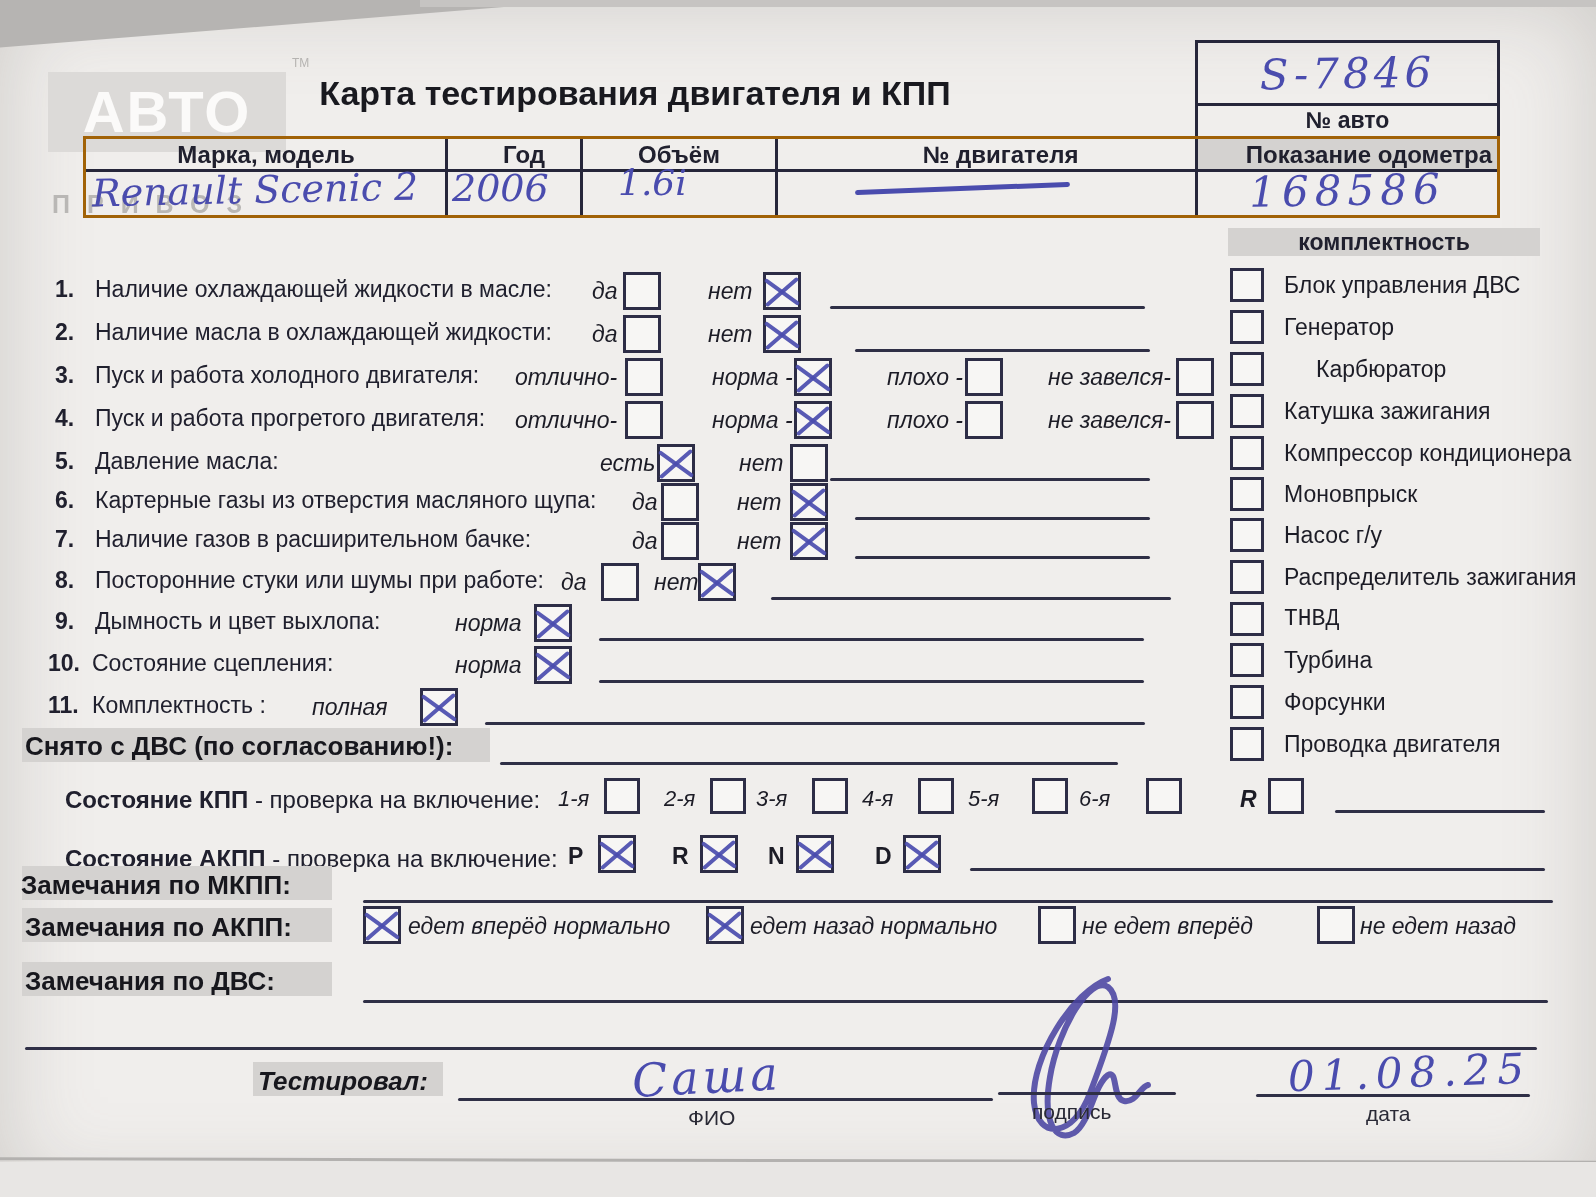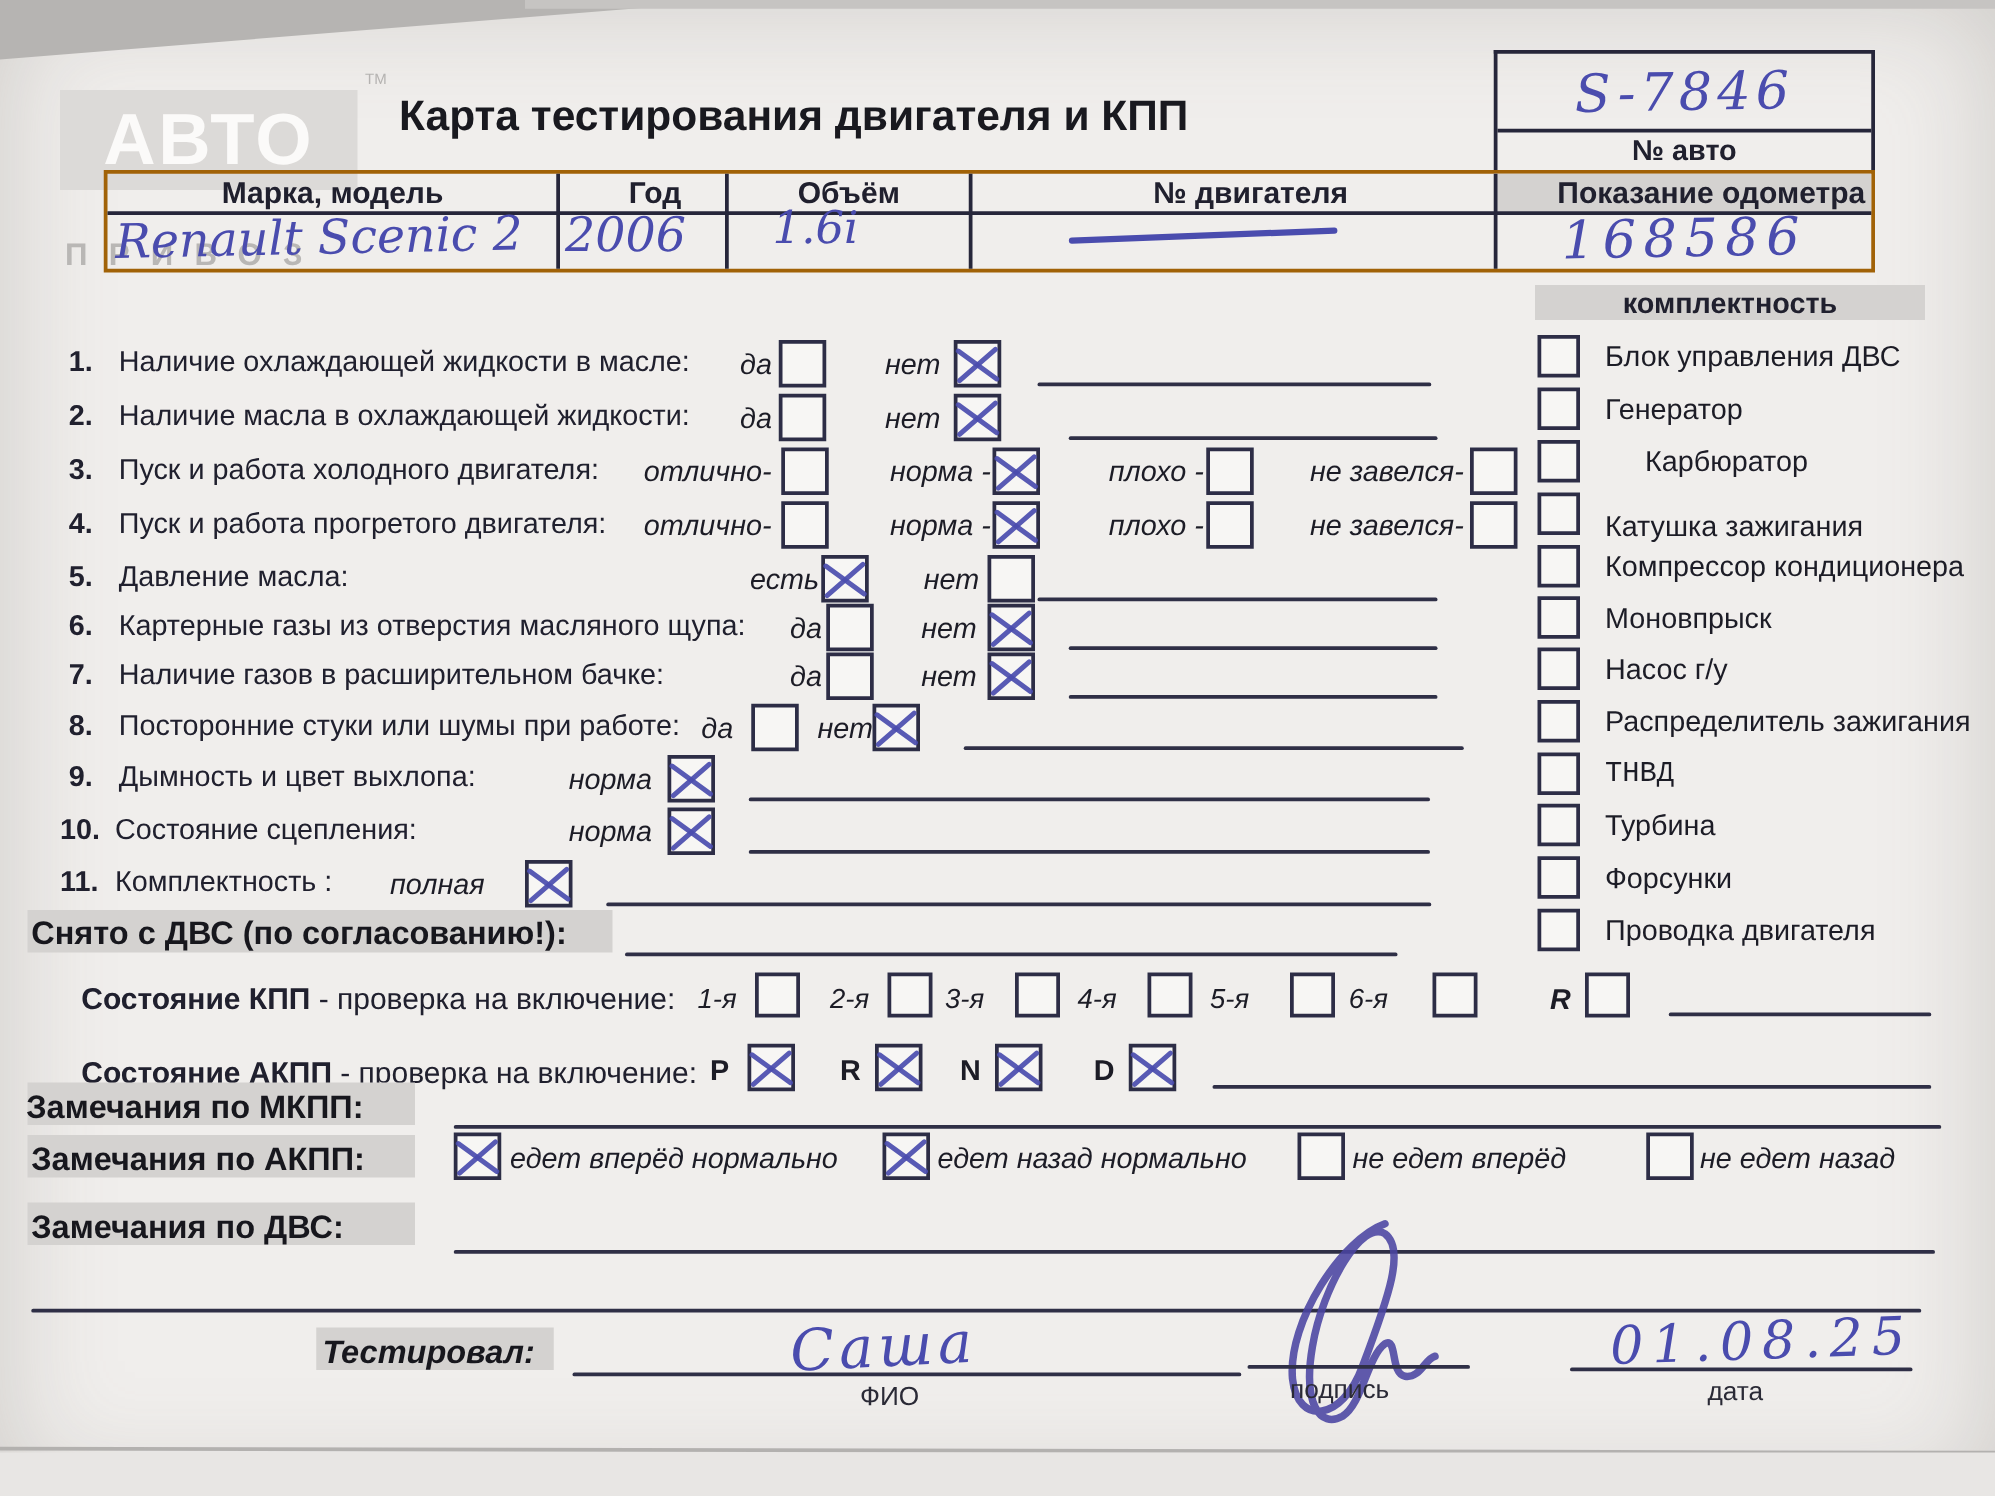--- a/index.html
+++ b/index.html
@@ -72,21 +72,21 @@
   <div class="band" style="left:1228px;top:228px;width:312px;height:28px;"></div>
   <div class="abs bd" style="left:1228px;top:229px;width:312px;text-align:center;font-size:23px;">комплектность</div>
 
   <div class="cb sm" style="left:1230px;top:268px;"></div>
   <div class="lbl" style="left:1284px;top:272px;">Блок управления ДВС</div>
   <div class="cb sm" style="left:1230px;top:310px;"></div>
   <div class="lbl" style="left:1284px;top:314px;">Генератор</div>
   <div class="cb sm" style="left:1230px;top:352px;"></div>
   <div class="lbl" style="left:1316px;top:356px;">Карбюратор</div>
   <div class="cb sm" style="left:1230px;top:394px;"></div>
-  <div class="lbl" style="left:1284px;top:408px;">Катушка зажигания</div>
+  <div class="lbl" style="left:1284px;top:398px;">Катушка зажигания</div>
   <div class="cb sm" style="left:1230px;top:436px;"></div>
   <div class="lbl" style="left:1284px;top:440px;">Компрессор кондиционера</div>
   <div class="cb sm" style="left:1230px;top:477px;"></div>
   <div class="lbl" style="left:1284px;top:481px;">Моновпрыск</div>
   <div class="cb sm" style="left:1230px;top:518px;"></div>
   <div class="lbl" style="left:1284px;top:522px;">Насос г/у</div>
   <div class="cb sm" style="left:1230px;top:560px;"></div>
   <div class="lbl" style="left:1284px;top:564px;">Распределитель зажигания</div>
   <div class="cb sm" style="left:1230px;top:602px;"></div>
   <div class="lbl" style="left:1284px;top:606px;font-family:Liberation Mono, monospace;">ТНВД</div>

